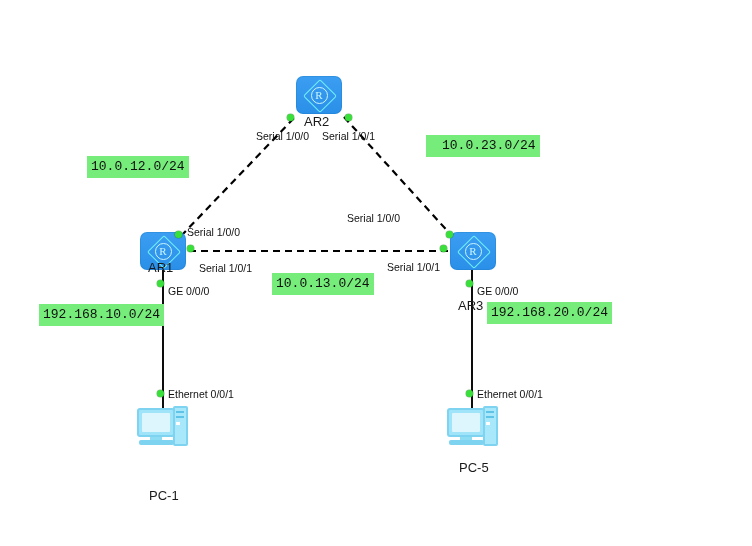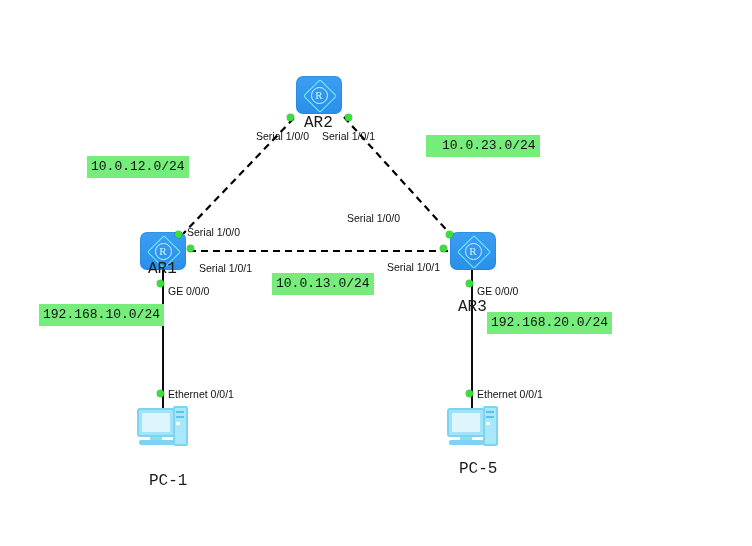--- a/index.html
+++ b/index.html
@@ -156,24 +156,24 @@
     position: absolute;
     left: 39px;
     top: 16px;
     width: 4px;
     height: 3px;
     background: #ffffff;
   }
   
   .nodelabel {
     position: absolute;
-    font-size: 16px;
+    font-size: 13px;
     color: #1a1a1a;
     white-space: nowrap;
-    font-family: Liberation Mono, monospace;
+    font-family: Liberation Sans, sans-serif;
   }
   .iflabel {
     position: absolute;
     font-size: 10.5px;
     color: #111111;
     white-space: nowrap;
     font-family: "Liberation Sans", sans-serif;
   }
   .netlabel {
     position: absolute;
@@ -243,21 +243,21 @@
           <div class="bay"></div>
           <div class="bay2"></div>
           <div class="led"></div>
           <div class="monitor">
             <div class="screen"></div>
           </div>
           <div class="stand"></div>
           <div class="base"></div>
         </div>
       </div>
-      <div class="nodelabel" style="left: 149px; top: 472px;">PC-1</div>
+      <div class="nodelabel" style="left: 149px; top: 488px;">PC-1</div>
       <div class="node" style="left: 447px; top: 406px;">
         <div class="pc">
           <div class="tower"></div>
           <div class="bay"></div>
           <div class="bay2"></div>
           <div class="led"></div>
           <div class="monitor">
             <div class="screen"></div>
           </div>
           <div class="stand"></div>
@@ -291,16 +291,16 @@
       <div class="iflabel" style="left: 477px; top: 285px;">GE 0/0/0</div>
       <div class="iflabel" style="left: 168px; top: 388px;">Ethernet 0/0/1</div>
       <div class="iflabel" style="left: 477px; top: 388px;">Ethernet 0/0/1</div>
     </div>
 
   <div id="networks-group">
       <div class="netlabel" style="left: 87px; top: 156px;">10.0.12.0/24</div>
       <div class="netlabel" style="left: 426px; top: 135px; padding-left: 16px;">10.0.23.0/24</div>
       <div class="netlabel" style="left: 272px; top: 273px;">10.0.13.0/24</div>
       <div class="netlabel" style="left: 39px; top: 304px;">192.168.10.0/24</div>
-      <div class="netlabel" style="left: 487px; top: 312px; text-align: center;">192.168.20.0/24</div>
+      <div class="netlabel" style="left: 487px; top: 302px; text-align: center;">192.168.20.0/24</div>
     </div>
 
 </div>
 
 </body></html>

